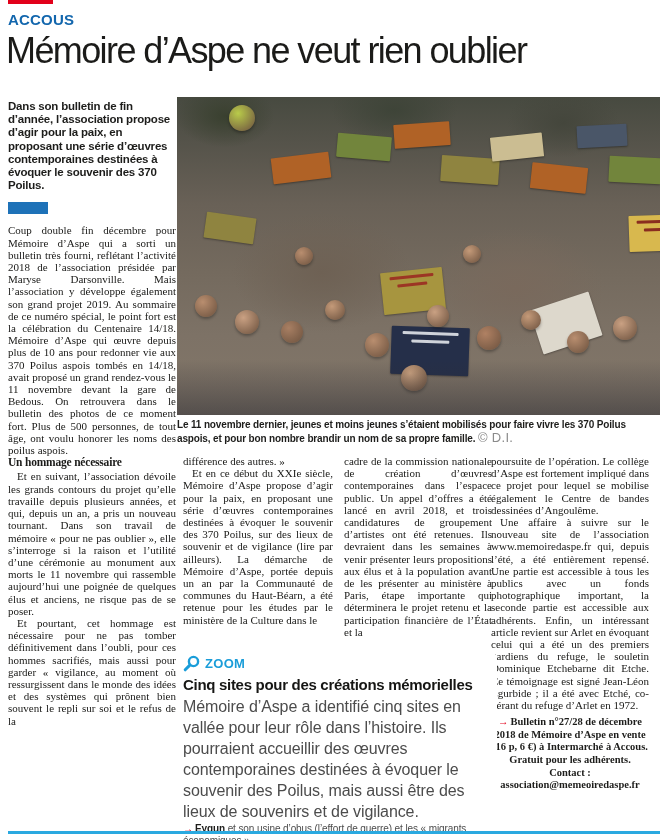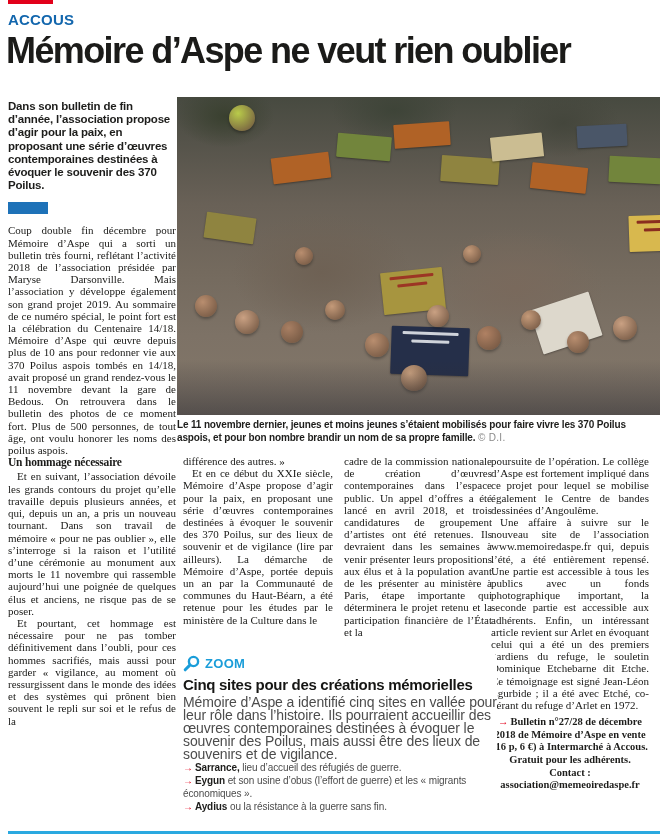--- a/index.html
+++ b/index.html
@@ -2,21 +2,21 @@
 <html><head>
 <meta charset="utf-8">
 <style>
   html,body{margin:0;padding:0}
   body{width:667px;height:840px;background:#fff;position:relative;overflow:hidden;
        font-family:"Liberation Sans",sans-serif;color:#1c1c1a;}
   .abs{position:absolute}
 
   #top-red-bar{left:8px;top:0;width:45px;height:4px;background:#e2001a}
   #section-label{left:8px;top:11px;font-weight:700;font-size:15px;color:#1266ad;letter-spacing:.2px}
-  #headline{left:6px;top:33px;width:660px;font-weight:700;font-size:36px;line-height:1.02;
+  #headline{left:6px;top:33px;width:660px;font-weight:400;font-size:36px;line-height:1.02;
             letter-spacing:-1.6px;color:#1b1b19}
 
   
   #col1{left:8px;top:100px;width:168px;height:733px;overflow:hidden}
   .lead{font-weight:700;font-size:11.5px;line-height:13.2px;letter-spacing:-.2px;color:#1d1d1b}
   .marker{width:40px;height:12px;background:#1e72b8;margin:10px 0 10px}
   .serif{font-family:"Liberation Serif","DejaVu Serif",serif;font-size:11px;line-height:12.2px;
          text-align:justify;color:#191917}
   .serif p{margin:0}
   .serif p.ind{text-indent:9px}
@@ -33,37 +33,37 @@
       linear-gradient(180deg,#474a40 0%,#55534a 14%,#696157 34%,#746a5e 55%,#7d7266 75%,#837769 100%);}
   #photo:after{content:"";position:absolute;left:0;bottom:0;width:100%;height:55px;
       background:linear-gradient(180deg,rgba(45,45,52,0) 0%,rgba(45,45,52,.55) 100%)}
   .placard{position:absolute;border-radius:1px;box-shadow:0 1px 2px rgba(0,0,0,.35)}
   .placard i{display:block;height:3px;margin:5px auto 0;width:72%;border-radius:1px}
   .head{position:absolute;border-radius:50%;box-shadow:0 2px 3px rgba(0,0,0,.3)}
 
   
   #caption{left:177px;top:419px;width:483px;font-weight:700;font-size:10px;line-height:12.8px;
            letter-spacing:-.15px;color:#1d1d1b}
-  #caption .credit{font-size:10px;font-weight:400;color:#8a8a8a;letter-spacing:.3px}
+  #caption .credit{font-size:13px;font-weight:400;color:#8a8a8a;letter-spacing:.3px}
 
   
   .bodycol{position:absolute;top:455px;overflow:hidden}
   #col2{left:183px;width:150px;height:200px}
   #col3{left:344px;width:148px;height:205px}
   #col4{left:491px;width:158px;height:374px}
   .note{margin-top:5px;font-weight:700;font-size:10.5px;line-height:12.6px;color:#1d1d1b;
         font-family:Liberation Serif, serif;text-align:center}
   .arrow{color:#e2001a;font-weight:700;margin-right:2px}
 
   
   #zoombox{left:183px;top:655px;width:314px;height:176px;background:#fff}
   .zoomhead{display:flex;align-items:center;gap:5px;color:#1a9dd9;font-weight:700;font-size:13px;
             letter-spacing:.3px}
   .zoomtitle{font-size:15px;font-weight:700;letter-spacing:-.3px;margin:4px 0 3px;color:#161614}
-  .ztext{font-size:14px;line-height:13px;color:#4c4c4c;letter-spacing:-.1px}
+  .ztext{font-size:16px;line-height:21px;color:#4c4c4c;letter-spacing:-.1px}
   .zbullet{font-size:10px;line-height:12.4px;color:#4c4c4c;margin-top:1px;letter-spacing:-.1px}
   .zbullet b{color:#1d1d1b}
 
   #bottom-rule{left:8px;top:831px;width:652px;height:3px;background:#2aa9e0}
 </style>
 </head>
 <body>
 
 <div class="abs" id="top-red-bar"></div>
 <div class="abs" id="section-label">ACCOUS</div>
@@ -139,18 +139,17 @@
 <div class="abs" id="zoombox">
   <div class="zoomhead">
     <svg width="17" height="17" viewBox="0 0 17 17">
       <circle cx="10.5" cy="6.5" r="4.6" fill="none" stroke="#1a9dd9" stroke-width="2.4"></circle>
       <line x1="6.6" y1="10.4" x2="2.2" y2="14.8" stroke="#1a9dd9" stroke-width="3" stroke-linecap="round"></line>
     </svg>
     <span>ZOOM</span>
   </div>
   <div class="zoomtitle">Cinq sites pour des créations mémorielles</div>
   <div class="ztext">Mémoire d’Aspe a identifié cinq sites en vallée pour leur rôle dans l’histoire. Ils pourraient accueillir des œuvres contemporaines destinées à évoquer le souvenir des Poilus, mais aussi être des lieux de souvenirs et de vigilance.</div>
-  <div class="zbullet"><span class="arrow">→</span><b>Sarrance,</b><span> lieu d’accueil des réfugiés de guerre.</span></div>
   <div class="zbullet"><span class="arrow">→</span><b>Eygun</b><span> et son usine d’obus (l’effort de guerre) et les « migrants économiques ».</span></div>
   <div class="zbullet"><span class="arrow">→</span><b>Aydius</b><span> ou la résistance à la guerre sans fin.</span></div>
 </div>
 
 <div class="abs" id="bottom-rule"></div>
 
 </body></html>

